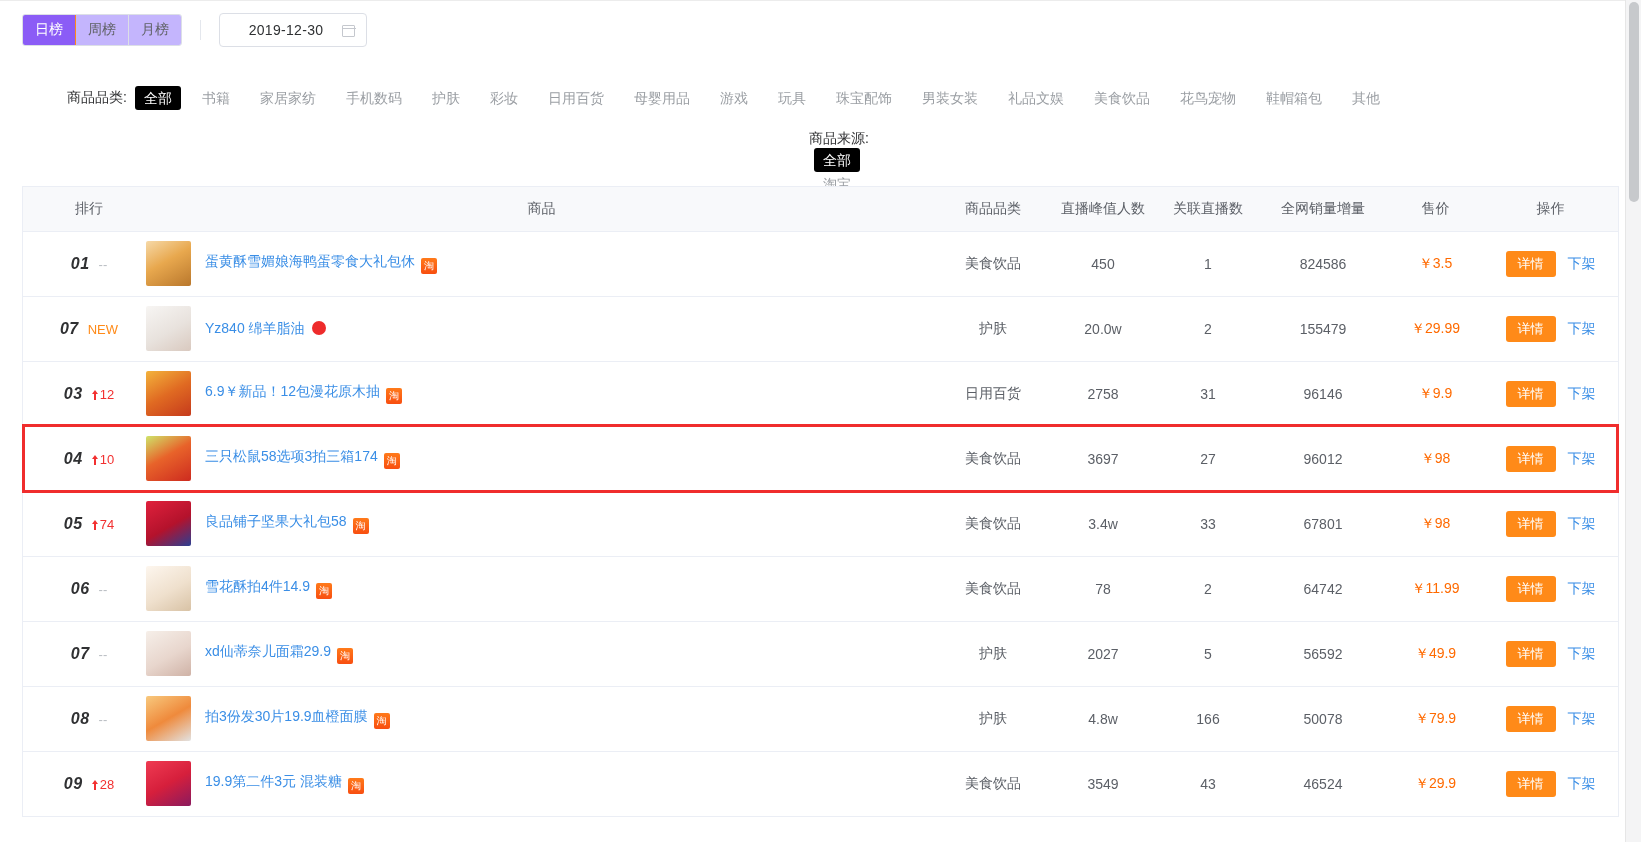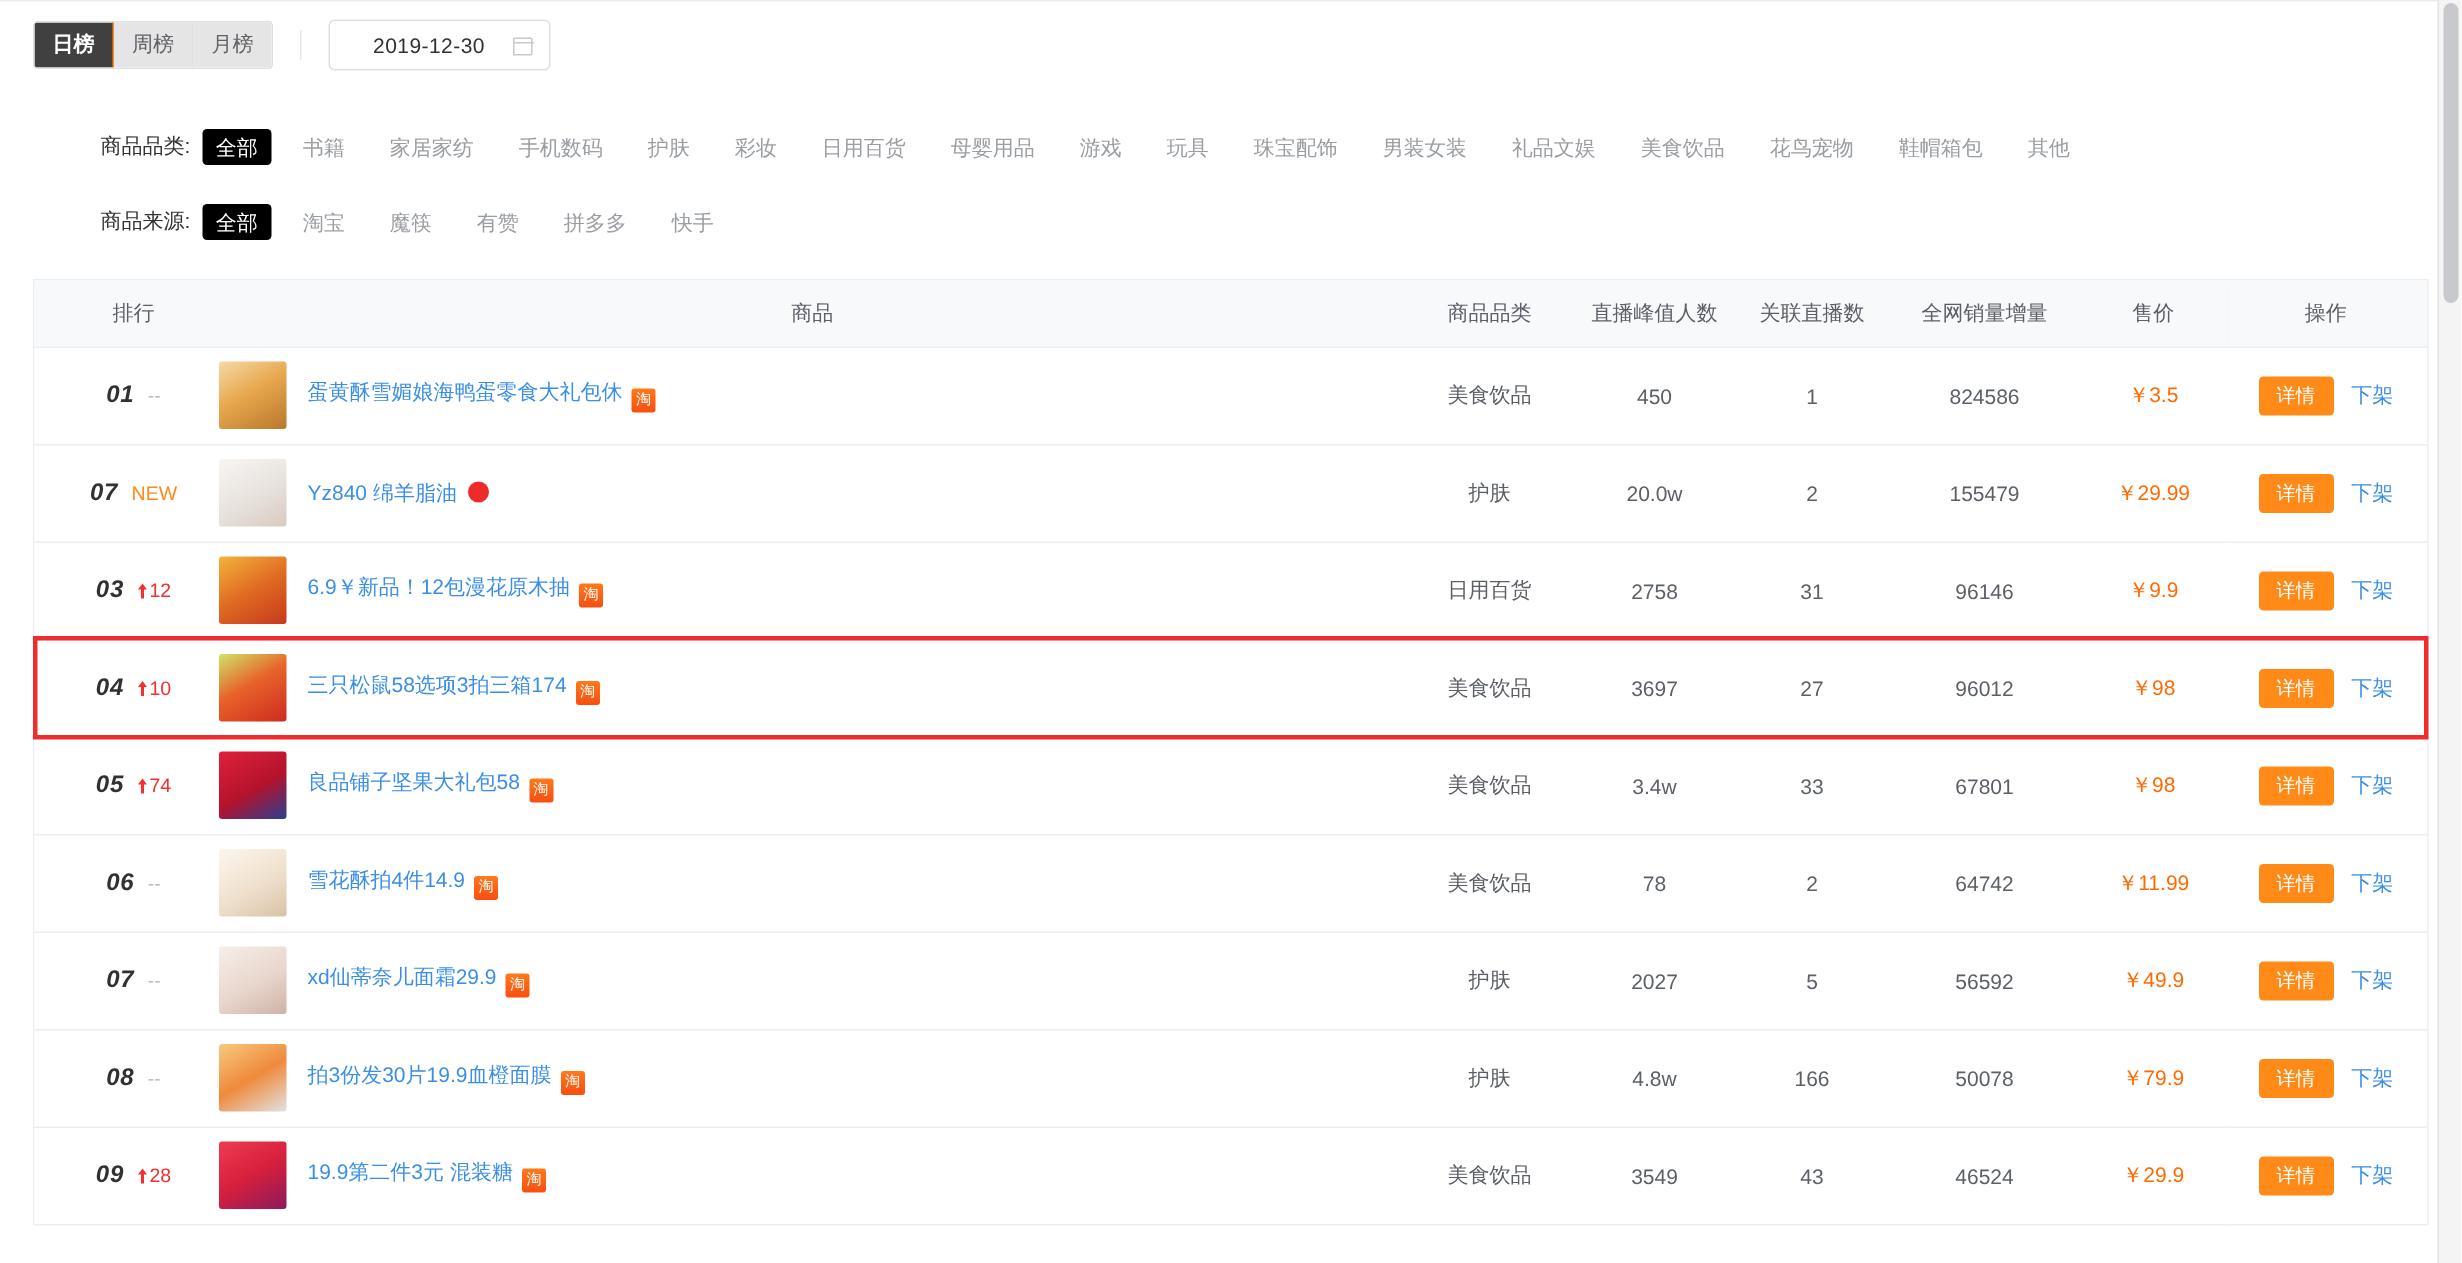--- a/index.html
+++ b/index.html
@@ -34,31 +34,30 @@
   }
   .seg {
     min-width: 45px;
     padding: 0 12px;
     height: 30px;
     display: flex;
     align-items: center;
     justify-content: center;
     font-size: 14px;
     color: #606266;
-    background: #e5e5e5;
+    background: #c4b5fd;
     border-right: 1px solid #dcdfe6;
     cursor: pointer;
     white-space: nowrap;
   }
   .seg:last-child { border-right: none; }
   .seg.active {
-    background: #404040;
+    background: #8b5cf6;
     color: #fff;
     border-color: #ff8a18;
-    font-weight: bold;
   }
   .seg-divider {
     width: 1px;
     height: 20px;
     background: #e4e7ed;
     margin: 0 18px;
   }
   .datepicker {
     width: 148px;
     height: 34px;
@@ -126,21 +125,21 @@
   
   .filter-row {
     display: flex;
     align-items: center;
     padding: 0 22px;
     height: 36px;
     font-size: 14px;
     margin-left: 45px;
   }
   .filter-row.first { margin-top: 20px; }
-  .filter-row.second { margin-top: 14px; }
+  .filter-row.second { margin-top: 14px; flex-direction: column; }
   .filter-label {
     color: #303133;
     margin-right: 8px;
     white-space: nowrap;
   }
   .chip {
     color: #9a9ea3;
     padding: 3px 9px;
     margin-right: 12px;
     border-radius: 3px;

